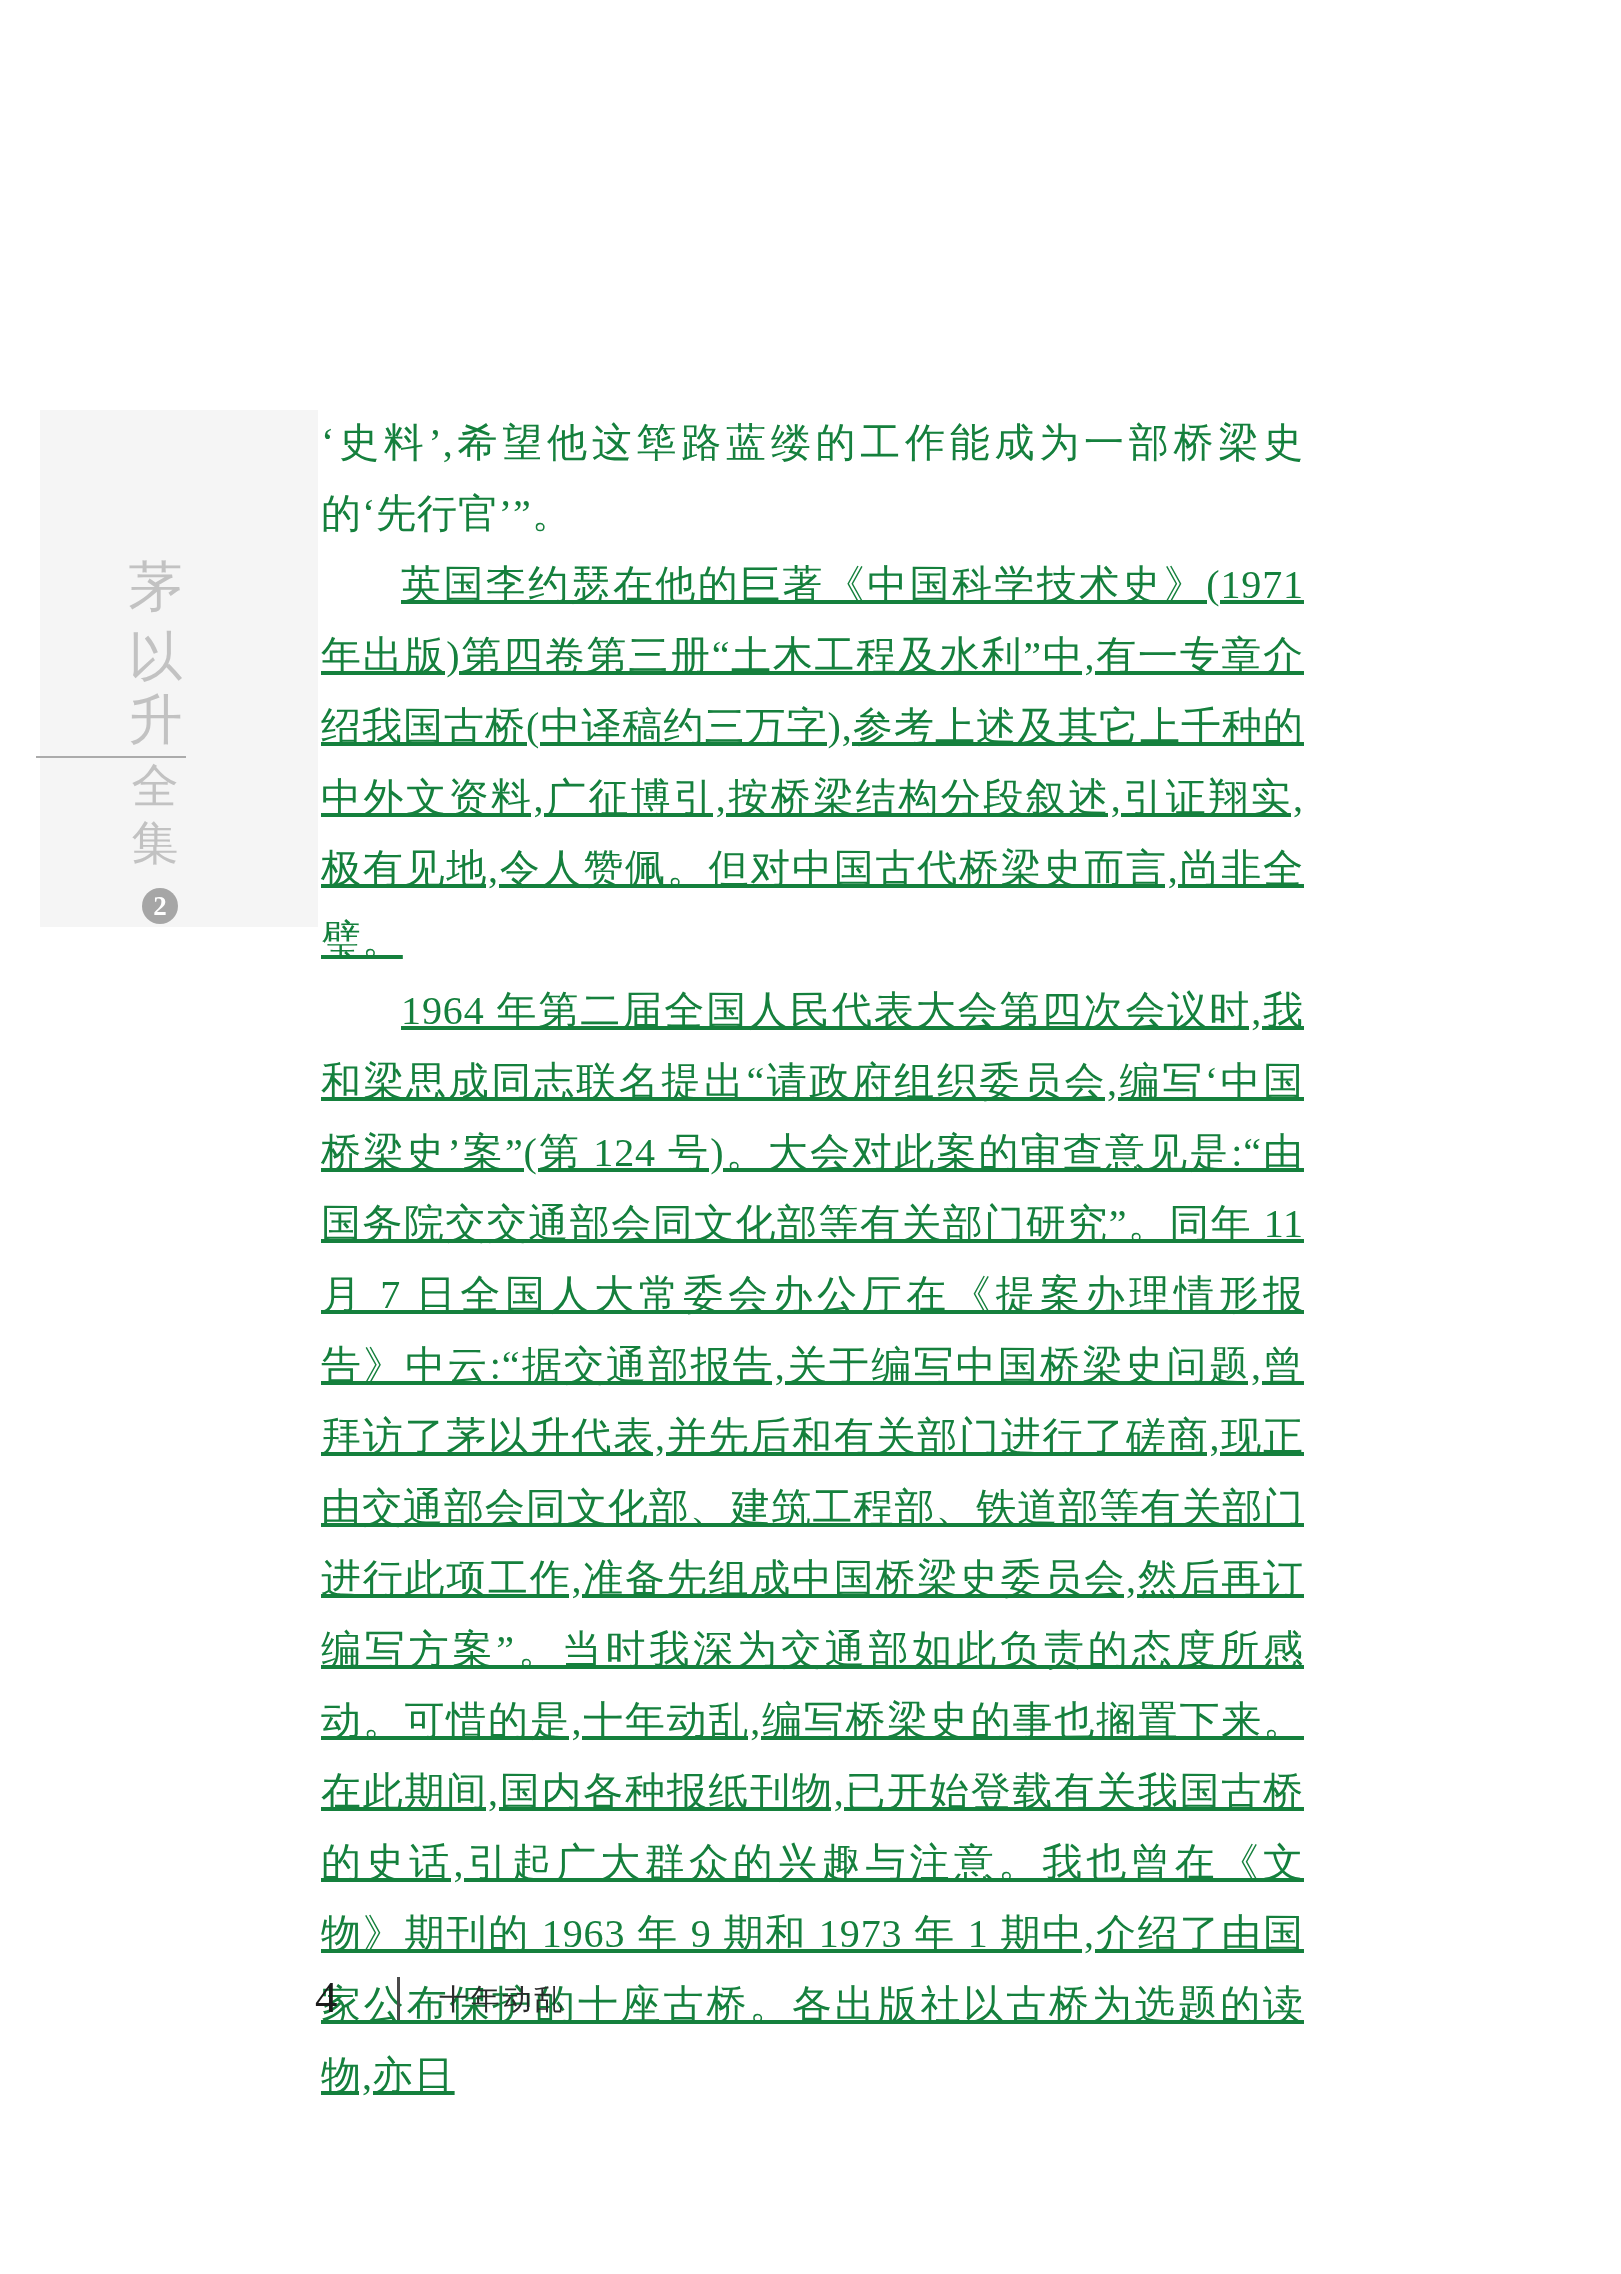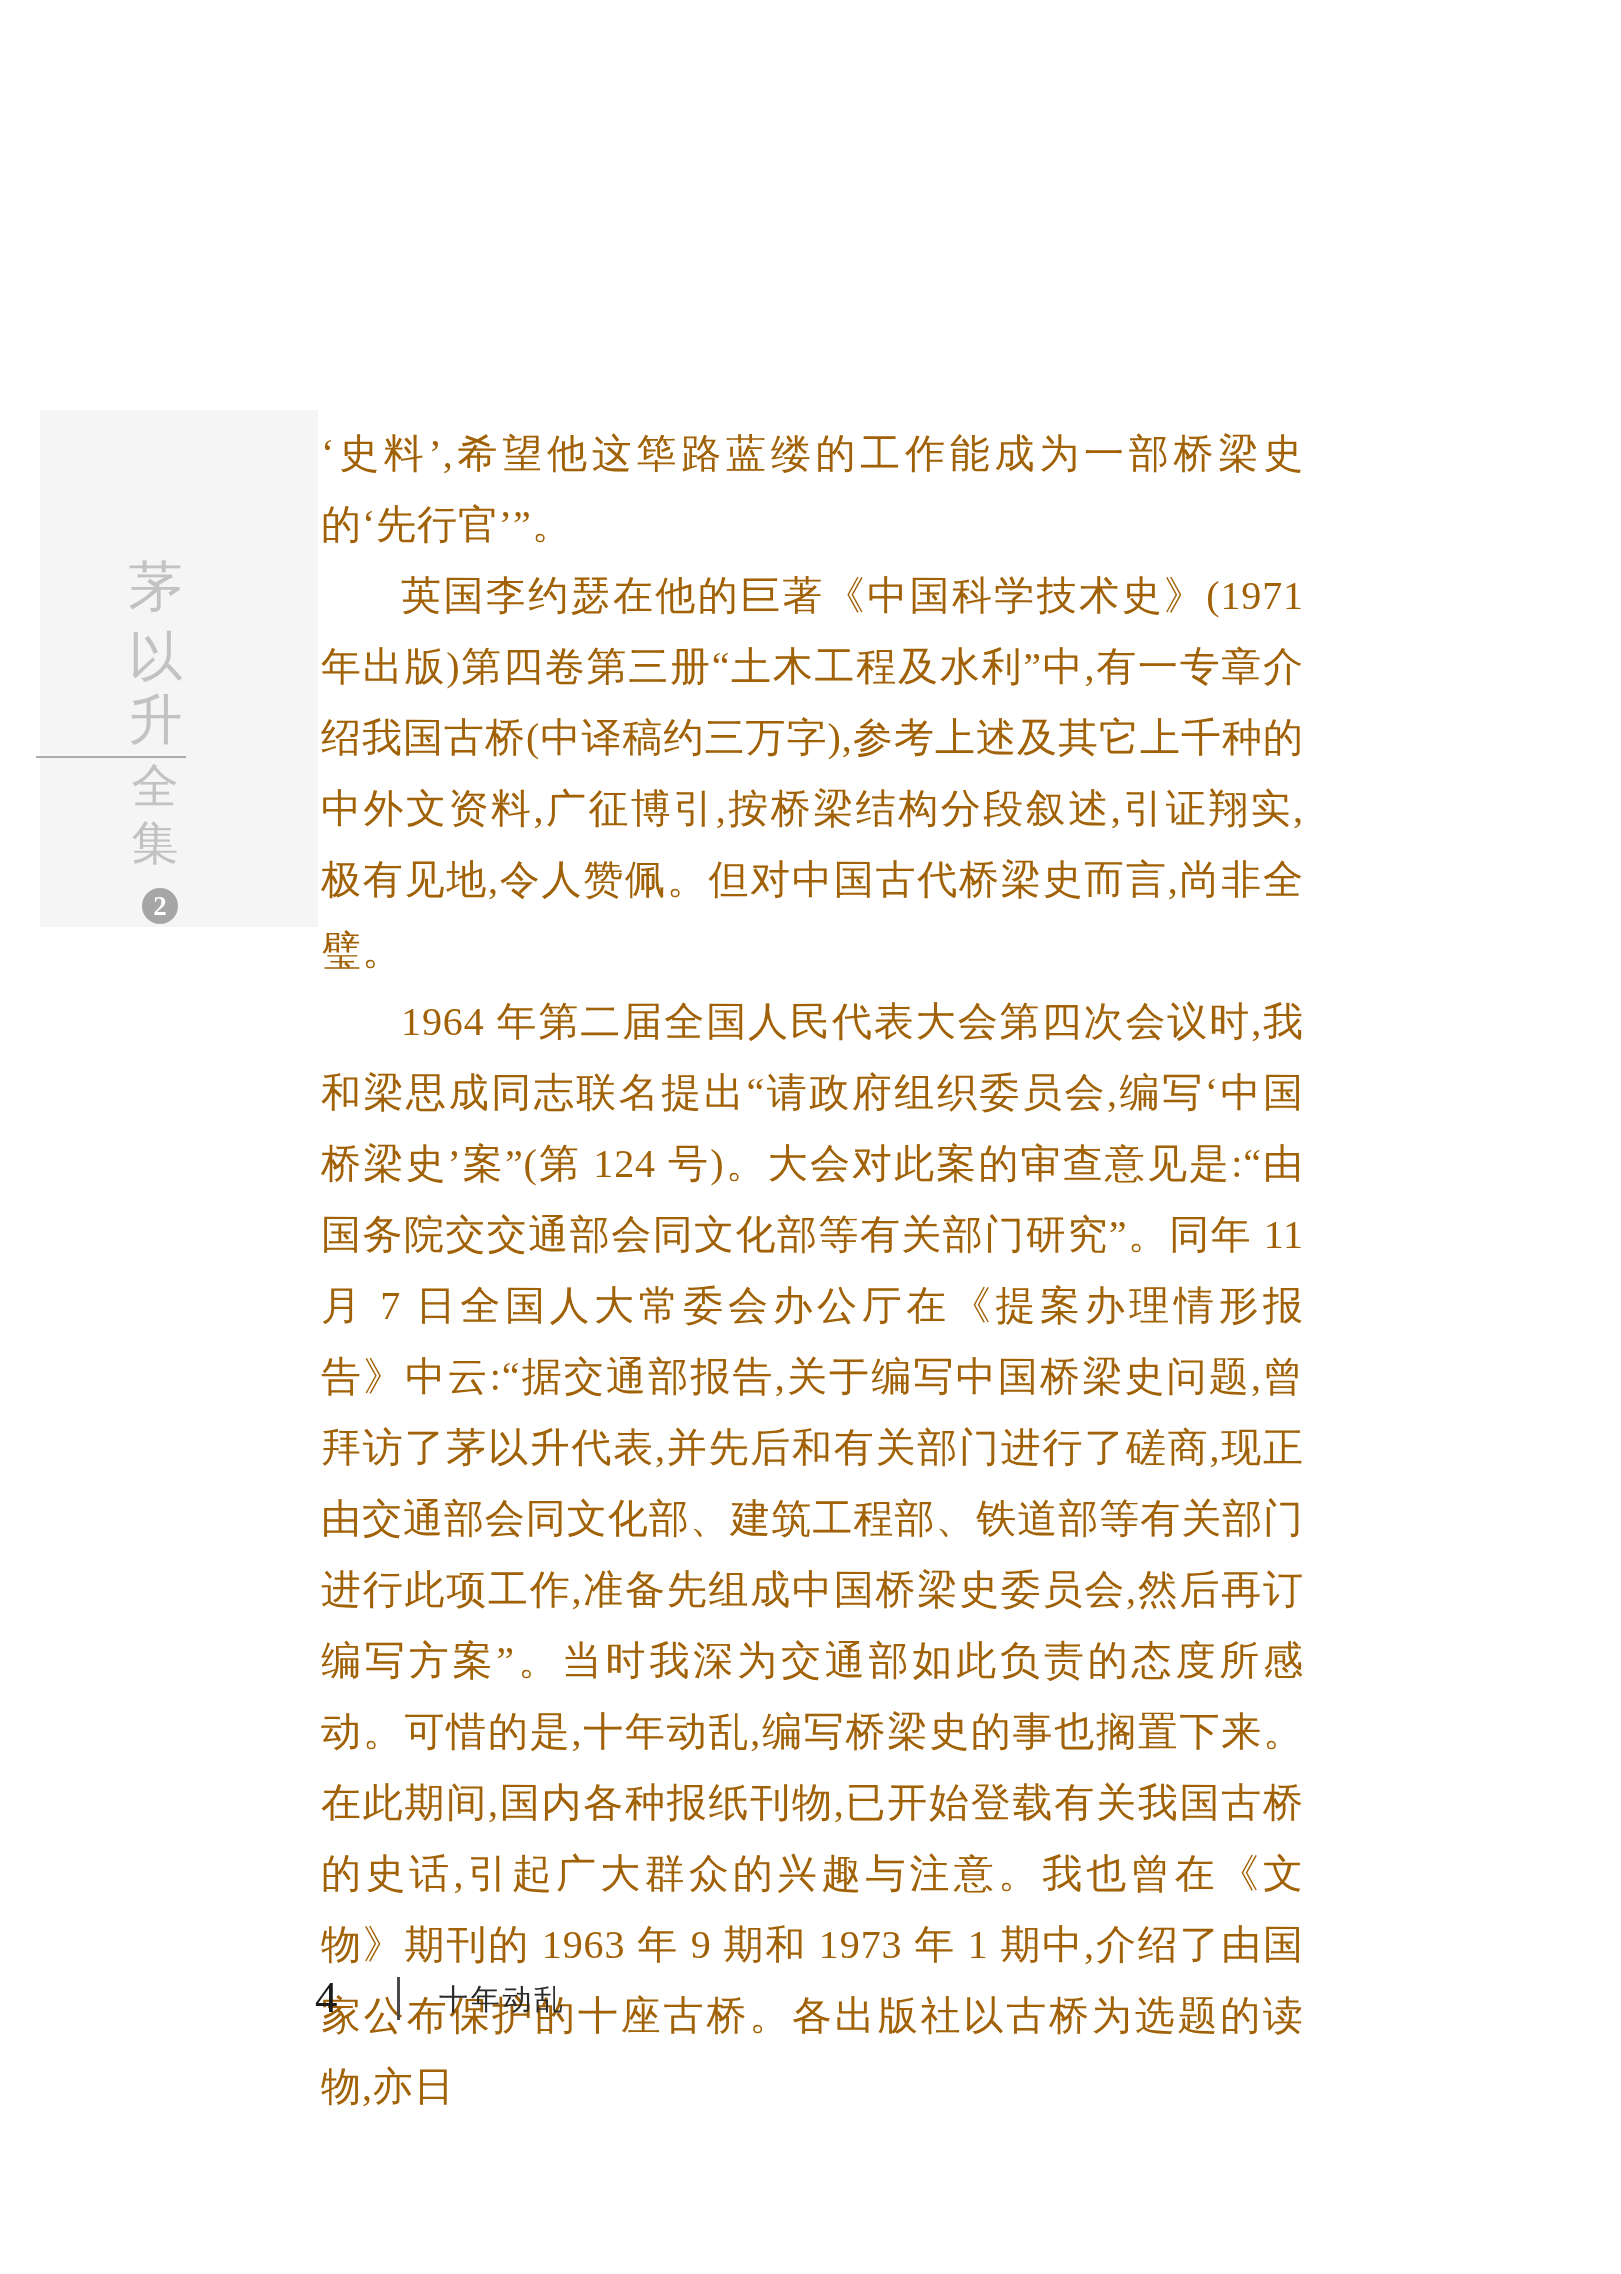--- a/index.html
+++ b/index.html
@@ -61,33 +61,34 @@
     font-size: 27px;
     line-height: 36px;
     text-align: center;
     font-weight: bold;
   }
 
   
   .body-col {
     position: absolute;
     left: 321px;
-    top: 418px;
+    top: 407px;
     width: 983px;
-    color: #a16207;
+    color: #15803d;
   }
   .para {
     margin: 0;
     font-size: 40px;
     line-height: 71px;
     text-align: justify;
     letter-spacing: 0.9px;
   }
   .para.indent {
     text-indent: 2em;
+    text-decoration: underline;
   }
 
   
   .footer-pagenum {
     position: absolute;
     left: 315px;
     top: 1973px;
     font-size: 45px;
     line-height: 49px;
     color: #1b1b1b;

